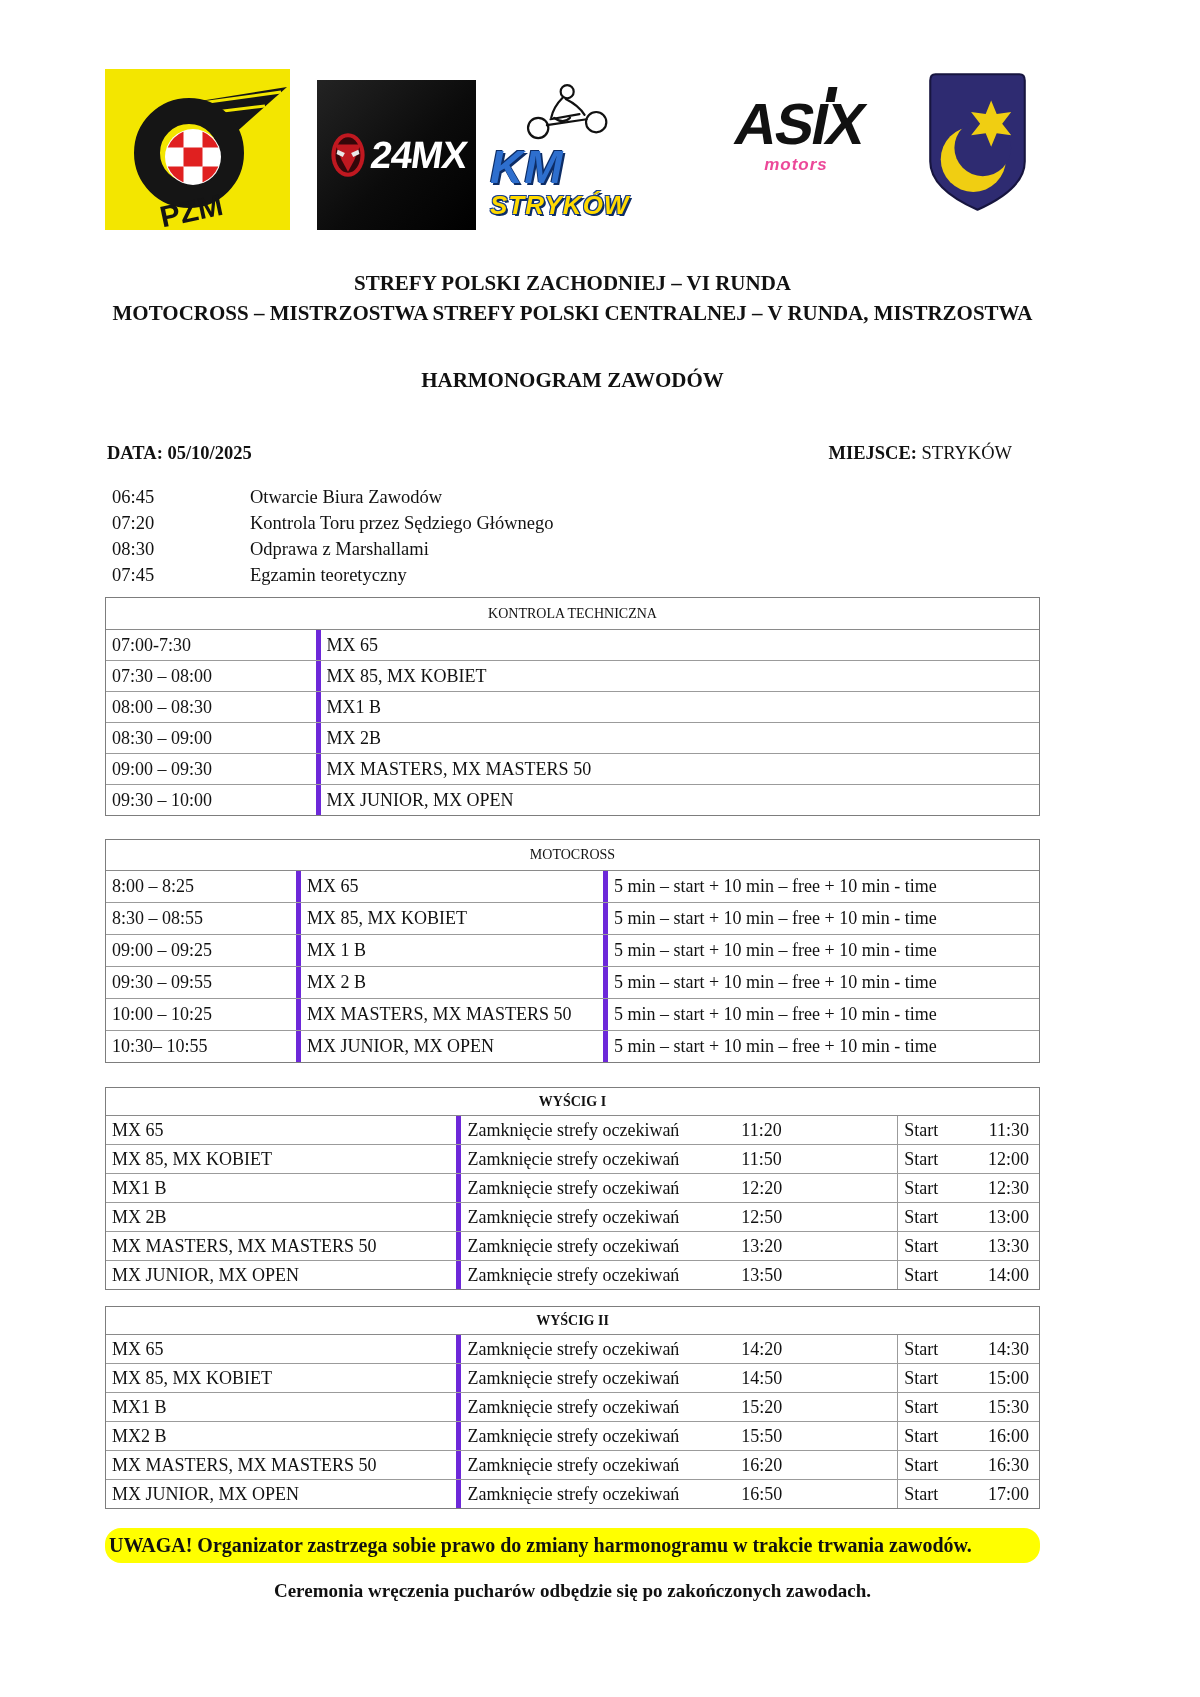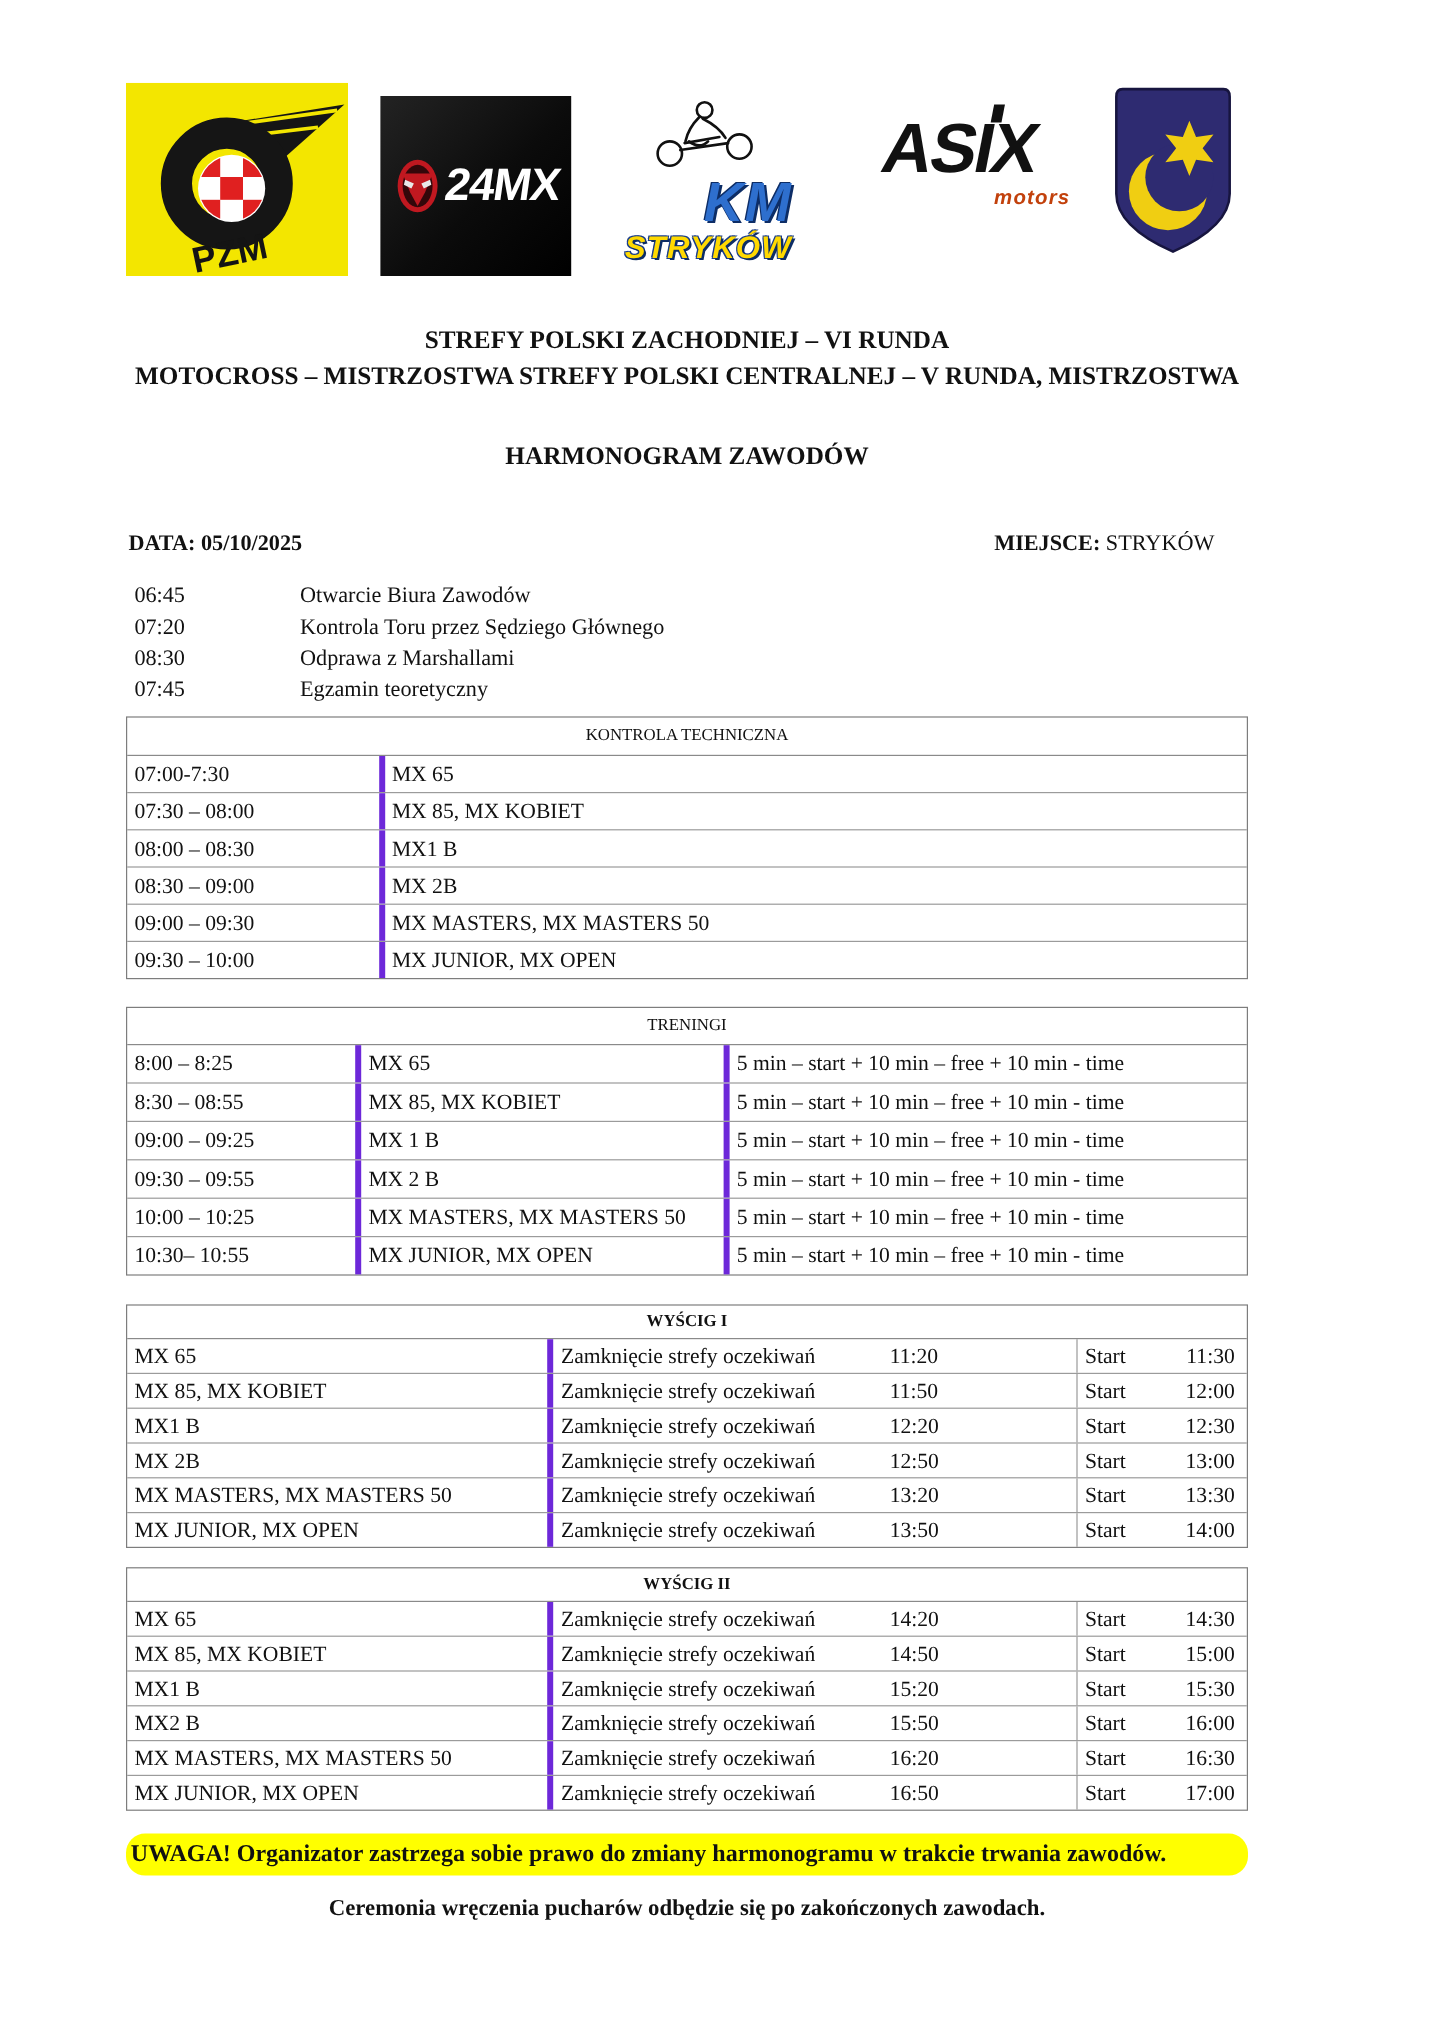--- a/index.html
+++ b/index.html
@@ -8,32 +8,32 @@
   .content{width:935px;margin-left:105px;}
 
   
   .logos{display:flex;align-items:flex-start;margin-top:69px;height:166px;}
   .logo-pzm{width:185px;height:161px;position:relative;}
   .logo-24mx{width:159px;height:150px;margin-left:27px;margin-top:11px;
              background:linear-gradient(135deg,#232323 0%,#0b0b0b 55%,#000 100%);
              display:flex;align-items:center;justify-content:center;}
   .mx24-text{color:#fff;font-family:"Liberation Sans",sans-serif;font-weight:700;
              font-size:38px;transform:skewX(-8deg);display:inline-block;letter-spacing:-1px;margin-left:2px;}
-  .logo-km{width:170px;height:140px;margin-left:14px;margin-top:14px;text-align:right;line-height:1;}
+  .logo-km{width:170px;height:140px;margin-left:14px;margin-top:14px;text-align:left;line-height:1;}
   .km-line1{font-family:"Liberation Sans",sans-serif;font-weight:700;font-style:italic;
             font-size:46px;color:#2e6fce;text-shadow:2px 2px 0 #0d2d66, -1px -1px 0 #0d2d66;letter-spacing:1px;}
   .km-line2{font-family:"Liberation Sans",sans-serif;font-weight:700;font-style:italic;
             font-size:26px;color:#ffd900;text-shadow:2px 2px 0 #0d2d66,-1px -1px 0 #1a3e8c,1px -1px 0 #1a3e8c,-1px 1px 0 #1a3e8c;
             letter-spacing:1px;margin-top:2px;}
   .logo-asix{width:200px;margin-left:40px;margin-top:26px;text-align:center;position:relative;}
   .asix-main{font-family:"Liberation Sans",sans-serif;font-weight:700;font-size:58px;line-height:1;
              color:#111;transform:skewX(-11deg);display:inline-block;letter-spacing:-2px;}
   .asix-dot{position:absolute;top:-8px;right:32%;width:9px;height:15px;background:#111;transform:skewX(-11deg);}
   .asix-sub{font-family:"Liberation Sans",sans-serif;font-weight:700;font-style:italic;
-            font-size:17px;color:#c2410c;text-align:right;margin-top:2px;margin-right:8px;letter-spacing:1px;}
+            font-size:17px;color:#ec4899;text-align:center;margin-top:2px;margin-right:8px;letter-spacing:1px;}
   .logo-crest{width:105px;height:150px;margin-left:25px;margin-top:-2px;}
 
   
   .title{margin-top:33px;text-align:center;font-weight:bold;font-size:21px;line-height:30px;white-space:nowrap;}
   .subtitle{margin-top:40px;text-align:center;font-weight:bold;font-size:21px;}
   .meta{margin-top:50px;display:flex;justify-content:space-between;font-size:18.5px;}
   .meta-left{font-weight:bold;padding-left:2px;}
   .meta-right{padding-right:28px;}
   .meta-right b{font-weight:bold;}
 
@@ -209,21 +209,21 @@
           <div class="cell">MX MASTERS, MX MASTERS 50</div>
         </div>
           <div class="row">
           <div class="cell vline">09:30 – 10:00</div>
           <div class="cell">MX JUNIOR, MX OPEN</div>
         </div>
         </div>
     </div>
 
     <div class="tbl tbl-treningi">
-      <div class="tbl-header">TRENINGI</div>
+      <div class="tbl-header">MOTOCROSS</div>
       <div>
           <div class="row">
           <div class="cell vline">8:00 – 8:25</div>
           <div class="cell vline">MX 65</div>
           <div class="cell">5 min – start + 10 min – free + 10 min - time</div>
         </div>
           <div class="row">
           <div class="cell vline">8:30 – 08:55</div>
           <div class="cell vline">MX 85, MX KOBIET</div>
           <div class="cell">5 min – start + 10 min – free + 10 min - time</div>

